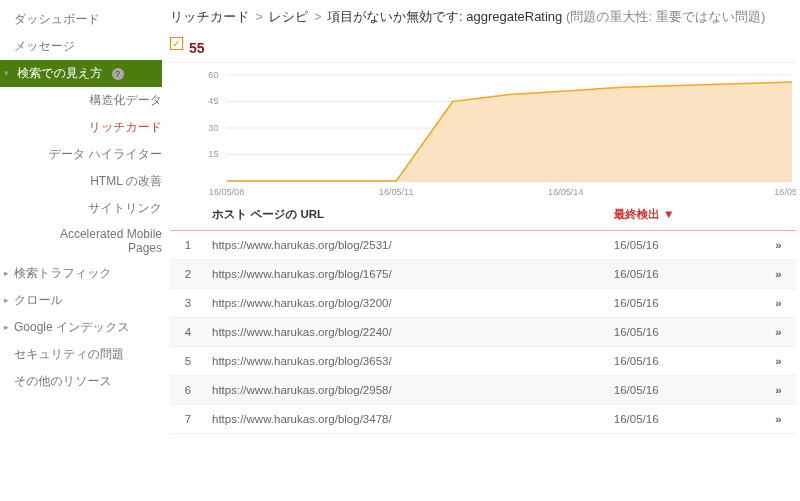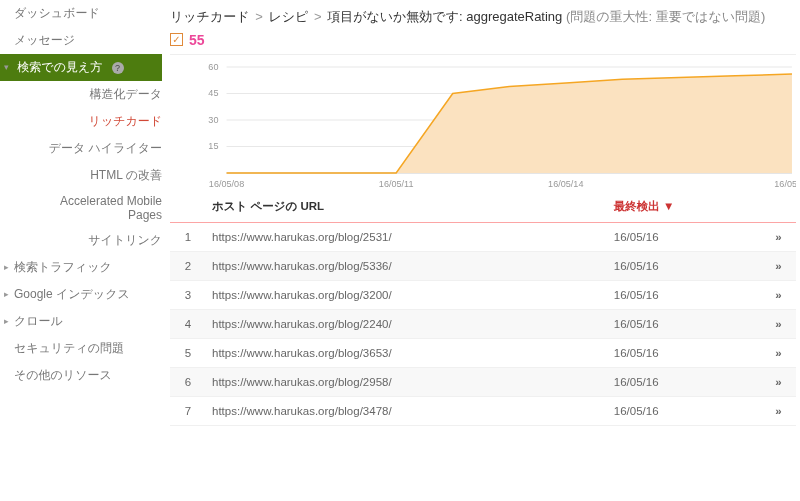--- a/index.html
+++ b/index.html
@@ -1,35 +1,35 @@
 <!DOCTYPE html>
 <html><head>
 <meta charset="utf-8">
 <style>
   * { box-sizing: border-box; margin: 0; padding: 0; }
   body { font-family: Arial, "Hiragino Kaku Gothic ProN", Meiryo, sans-serif; font-size: 12px; color: #555; background: #fff; width: 800px; height: 501px; overflow: hidden; }
   .root { display: flex; height: 501px; }
-  .sidebar { width: 162px; flex: 0 0 162px; }
+  .sidebar { width: 162px; flex: 0 0 162px; padding-top: 6px; }
   .content { flex: 1; padding: 6px 4px 0 8px; overflow: hidden; }
   .nav-item { padding: 5px 10px 5px 14px; color: #777; cursor: pointer; font-size: 12px; }
   .nav-item.collapsible::before { content: "▸"; display: inline-block; width: 10px; margin-left: -10px; color: #999; font-size: 9px; transform: translateY(-1px); }
   .nav-item.collapsible.expanded::before { content: "▾"; }
   .nav-item.top-level.expanded { background: #4d7c0f; color: #fff; }
   .nav-sub { padding: 5px 0 5px 26px; color: #777; font-size: 12px; cursor: pointer; text-align: right; }
   .nav-sub.active { color: #d14836; }
   .help-icon { display: inline-block; width: 12px; height: 12px; border-radius: 50%; background: #888; color: #fff; font-size: 9px; line-height: 12px; text-align: center; margin-left: 6px; }
   .nav-item.top-level.expanded .help-icon { background: #aaa; color: #444; }
   .breadcrumb { font-size: 13px; color: #333; line-height: 1.35; padding-top: 2px; }
   .breadcrumb .sep { color: #999; margin: 0 2px; }
   .breadcrumb .sub { color: #888; }
   .desc { font-size: 11.5px; color: #888; margin-top: 8px; }
   .status-line { font-size: 11.5px; color: #888; margin-top: 6px; }
   .count-row { display: flex; align-items: center; margin-top: 6px; padding-bottom: 6px; border-bottom: 1px solid #eee; }
   .chk { width: 13px; height: 13px; border: 1px solid #e08a3a; display: inline-flex; align-items: center; justify-content: center; margin-right: 6px; color: #e08a3a; font-size: 10px; line-height: 1; }
-  .count-num { color: #ec4899; font-size: 14px; font-weight: bold; margin-right: 4px; }
+  .count-num { color: #7f1d1d; font-size: 14px; font-weight: bold; margin-right: 4px; margin-top: 8px; }
   .count-text { color: #e67b24; font-size: 11.5px; }
   .chart { position: relative; height: 132px; margin-top: 4px; }
   .chart svg { width: 100%; height: 100%; display: block; }
   .table { width: 100%; border-collapse: collapse; font-size: 11.5px; }
   .table th { text-align: left; font-weight: bold; color: #333; padding: 8px 6px; border-bottom: 1px solid #fca5a5; }
   .table th.h-date { color: #c33; text-align: left; }
   .table td { padding: 8px 6px; border-bottom: 1px solid #f0f0f0; color: #666; }
   .table tr.odd td { background: #fff; }
   .table tr.even td { background: #f8f8f8; }
   .idx { text-align: center; color: #888; width: 36px; }
@@ -46,25 +46,25 @@
     <div class="nav-item">ダッシュボード</div>
     <div class="nav-item">メッセージ</div>
     <div class="nav-item collapsible expanded top-level">
       <span>検索での見え方</span>
       <span class="help-icon">?</span>
     </div>
     <div class="nav-sub">構造化データ</div>
     <div class="nav-sub active">リッチカード</div>
     <div class="nav-sub">データ ハイライター</div>
     <div class="nav-sub">HTML の改善</div>
+    <div class="nav-sub">サイトリンク</div>
     <div class="nav-sub">Accelerated Mobile Pages</div>
-    <div class="nav-sub">サイトリンク</div>
     <div class="nav-item collapsible">検索トラフィック</div>
+    <div class="nav-item collapsible">クロール</div>
     <div class="nav-item collapsible">Google インデックス</div>
-    <div class="nav-item collapsible">クロール</div>
     <div class="nav-item">セキュリティの問題</div>
     <div class="nav-item">その他のリソース</div>
   </div>
 
   <div class="content">
 
     <div class="breadcrumb">
       <span>リッチカード</span>
       <span class="sep">&gt;</span>
       <span>レシピ</span>
@@ -111,21 +111,21 @@
       </thead>
       <tbody id="tbody">
           <tr class="odd">
             <td class="idx">1</td>
             <td class="url">https://www.harukas.org/blog/2531/</td>
             <td class="date">16/05/16</td>
             <td class="more">»</td>
           </tr>
           <tr class="even">
             <td class="idx">2</td>
-            <td class="url">https://www.harukas.org/blog/5336/</td>
+            <td class="url">https://www.harukas.org/blog/1675/</td>
             <td class="date">16/05/16</td>
             <td class="more">»</td>
           </tr>
           <tr class="odd">
             <td class="idx">3</td>
             <td class="url">https://www.harukas.org/blog/3200/</td>
             <td class="date">16/05/16</td>
             <td class="more">»</td>
           </tr>
           <tr class="even">

